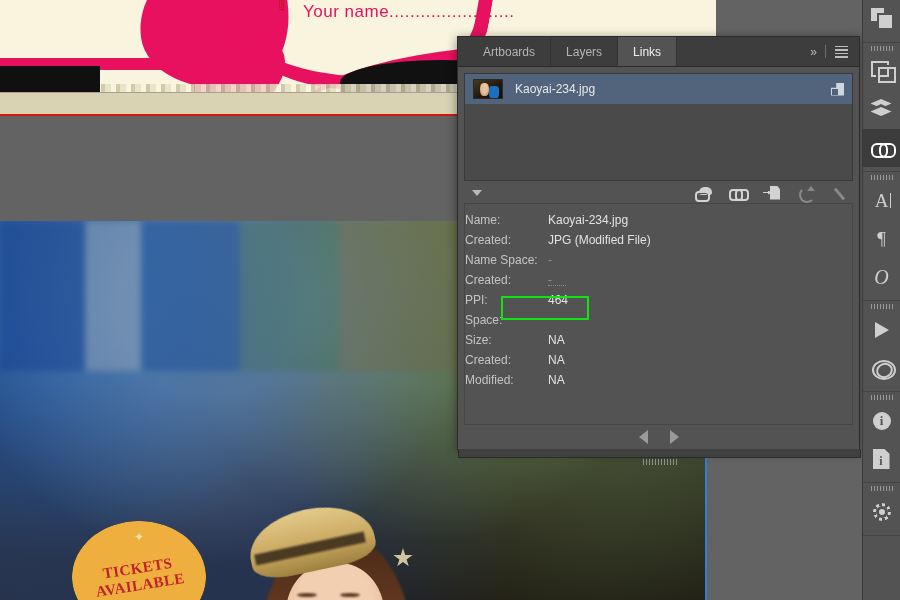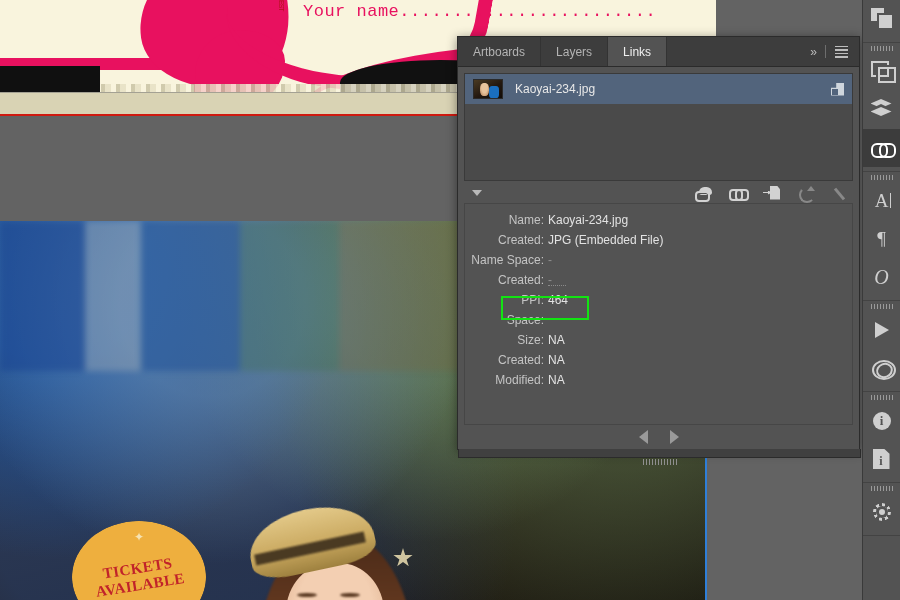--- a/index.html
+++ b/index.html
@@ -69,21 +69,21 @@
     background:#d9d3b4;
   }
   .grit-band2 {
     position:absolute; left:0; top:84px; width:716px; height:10px;
     background:repeating-linear-gradient(90deg,#e6e0c4 0 6px,#f9f4dd 6px 11px,#c9c3a4 11px 15px);
     opacity:.85;
   }
   .your-name {
     position:absolute; left:303px; top:2px;
     color:#e8115f; font-size:17px; letter-spacing:.5px;
-    font-family:Liberation Mono, monospace; white-space:nowrap;
+    font-family:Liberation Sans, sans-serif; white-space:nowrap;
   }
   .tiny-red-text {
     position:absolute; left:276px; top:0px; width:9px; height:22px;
     color:#b3141c; font-size:7px; writing-mode:vertical-rl;
     letter-spacing:-1px; overflow:hidden;
   }
   .ab-top-rule {
     position:absolute; left:0; top:92px; width:716px; height:1px;
     background:rgba(120,120,120,.55);
   }
@@ -208,21 +208,21 @@
   #links-panel {
     position:absolute; left:457px; top:36px; width:403px; height:414px;
     background:#535353;
     border:1px solid #2b2b2b;
     box-shadow:0 2px 10px rgba(0,0,0,.45);
     display:flex; flex-direction:column;
     font-size:12px; color:#c8c8c8;
   }
   .panel-tabs {
     height:30px; background:#3d3d3d; display:flex; align-items:stretch;
-    position:relative; border-bottom:1px solid #2b2b2b;
+    position:relative; border-bottom:1px solid #2b2b2b;padding-left:10px;
   }
   .ptab {
     display:flex; align-items:center; padding:0 15px;
     font-size:12px; color:#b4b4b4; cursor:default;
     border-right:1px solid #333;
   }
   .ptab.active { background:#535353; color:#f0f0f0; }
   .tabs-right {
     margin-left:auto; display:flex; align-items:center; gap:9px;
     padding-right:11px; color:#bdbdbd;
@@ -331,21 +331,21 @@
 
   .detail-box {
     margin:0 6px; flex:1;
     background:#535353; border:1px solid #464646;
     padding:6px 0 0 0; position:relative;
   }
   .drow {
     display:flex; align-items:center; height:20px; font-size:12px;
   }
   .dlabel {
-    width:83px; text-align:right; color:#c4c4c4; padding-right:4px;
+    width:83px; text-align:left; color:#c4c4c4; padding-right:4px;
     flex:0 0 auto; white-space:nowrap;
   }
   .dval { color:#e2e2e2; white-space:nowrap; }
   .dval.muted { color:#8e8e8e; }
   .dval.dotted { color:#8e8e8e; position:relative; }
   .dval.dotted::after {
     content:""; position:absolute; left:0; bottom:1px; width:18px; height:1px;
     border-bottom:1px dotted #8a8a8a;
   }
   .ppi-highlight {
@@ -587,21 +587,21 @@
     </span>
   </div>
 
   <div class="detail-box">
     <div class="drow">
       <span class="dlabel">Name:</span>
       <span class="dval">Kaoyai-234.jpg</span>
     </div>
     <div class="drow">
       <span class="dlabel">Created:</span>
-      <span class="dval">JPG (Embedded File)</span>
+      <span class="dval">JPG (Modified File)</span>
     </div>
     <div class="drow">
       <span class="dlabel">Name Space:</span>
       <span class="dval muted">-</span>
     </div>
     <div class="drow">
       <span class="dlabel">Created:</span>
       <span class="dval dotted">-</span>
     </div>
     <div class="drow">

